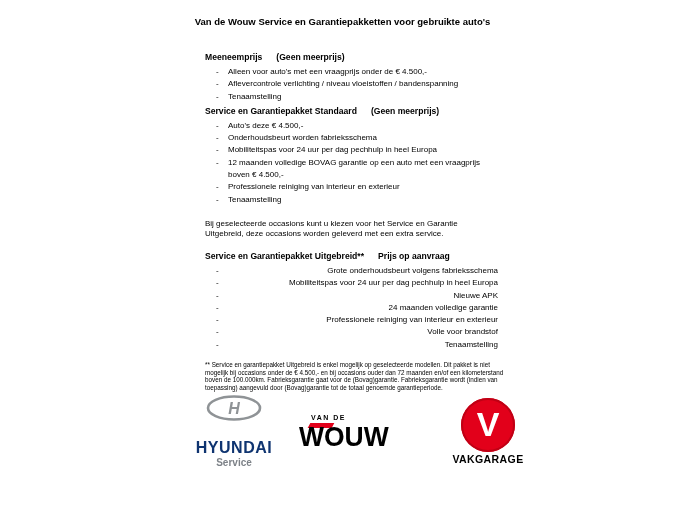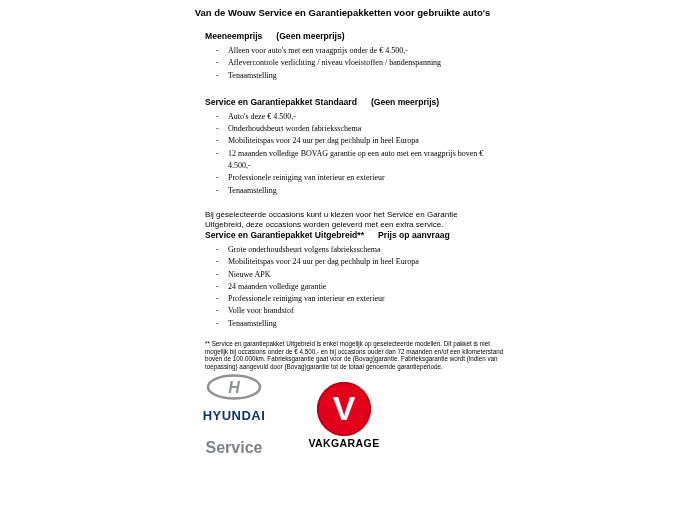--- a/index.html
+++ b/index.html
@@ -1,44 +1,44 @@
 <!DOCTYPE html>
 <html><head>
 <meta charset="utf-8">
 <style>
   html,body { margin:0; padding:0; background:#fff; }
   .page {
     position:relative; width:685px; height:514px; background:#ffffff;
     font-family:"Liberation Sans", sans-serif; color:#111; overflow:hidden;
   }
   .title {
-    padding-top:7px; text-align:center; font-weight:bold; font-size:9.5px; color:#000;
+    padding-top:16px; text-align:center; font-weight:bold; font-size:9.5px; color:#000;
   }
   .content { margin-left:205px; width:300px; }
   section { display:block; }
   .sec-head { display:flex; font-weight:bold; font-size:8.6px; color:#000; white-space:nowrap; }
   .sec-head .price-note { margin-left:14px; }
-  .sec-1 { margin-top:13px; }
-  .sec-2 { margin-top:15px; }
-  .sec-3 { margin-top:0; }
+  .sec-1 { margin-top:25px; }
+  .sec-2 { margin-top:3px; }
+  .sec-3 { margin-top:12px;text-align:right; }
   ul.dash { list-style:none; margin:4px 0 0 0; padding:0 0 0 11px; width:282px; }
   ul.dash li {
-    position:relative; padding-left:12px; font-size:8px; line-height:12.3px; color:#000;font-family:Liberation Serif, serif;
+    position:relative; padding-left:12px; font-size:8px; line-height:12.3px; color:#000;
   }
   ul.dash li::before { content:"-"; position:absolute; left:0; top:0; }
   .paragraph { margin-top:13px; width:282px; font-size:8px; line-height:10px; color:#000; }
   .footnote { margin-top:10px; width:300px; font-size:6.3px; line-height:7.5px; color:#000; }
   .logos {
     margin-top:4px; margin-left:195px; width:340px;
     display:flex; align-items:center; gap:26px;
   }
   
   .hyundai { width:78px; text-align:center; }
-  .hy-name { font-weight:bold; font-size:13px; letter-spacing:0.5px; color:#0f3470; margin-top:4px; }
-  .hy-sub  { font-weight:600; font-size:16px; color:#7d8288; margin-top:16px; }
+  .hy-name { font-weight:bold; font-size:16px; letter-spacing:0.5px; color:#0f3470; margin-top:14px; }
+  .hy-sub  { font-weight:600; font-size:10px; color:#7d8288; margin-top:0px; }
   
   .wouw { width:118px; position:relative; padding-top:2px; }
   .wouw-vande { display:block; margin-left:12px; font-size:7px; font-weight:bold; letter-spacing:1.5px; color:#000; }
   .wouw-swoosh {
     position:absolute; left:10px; top:11px; width:24px; height:5px;
     background:#e2001a; transform:skewX(-28deg);
   }
   .wouw-main {
     margin-top:3px; font-size:27px; font-weight:800; letter-spacing:0px; color:#000;
     transform:scaleX(0.98); transform-origin:left; line-height:1;
@@ -115,20 +115,25 @@
 
     <div class="hyundai">
       <svg width="56" height="26" viewBox="0 0 56 26" aria-hidden="true">
         <ellipse cx="28" cy="13" rx="26" ry="11.5" fill="none" stroke="#8f9396" stroke-width="2.6"></ellipse>
         <text x="28" y="18.5" font-size="16" font-weight="bold" font-style="italic" fill="#8f9396" text-anchor="middle" font-family="Liberation Sans, sans-serif">H</text>
       </svg>
       <div class="hy-name">HYUNDAI</div>
       <div class="hy-sub">Service</div>
     </div>
 
+    <div class="wouw">
+      <span class="wouw-vande">VAN DE</span>
+      <span class="wouw-swoosh"></span>
+      <div class="wouw-main">WOUW</div>
+    </div>
 
     <div class="vak">
       <div class="vak-circle">
         <span class="vak-v">V</span>
       </div>
       <div class="vak-name">VAKGARAGE</div>
     </div>
 
   </div>
 

